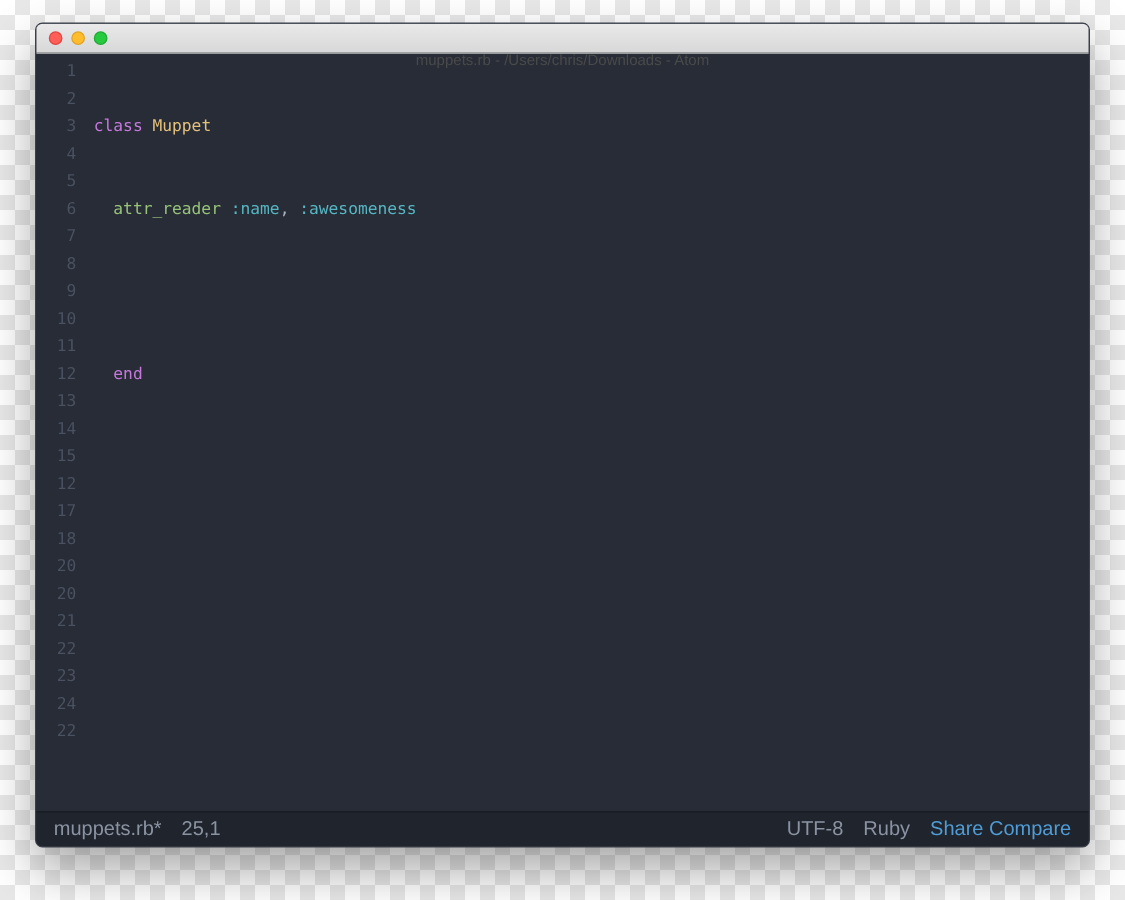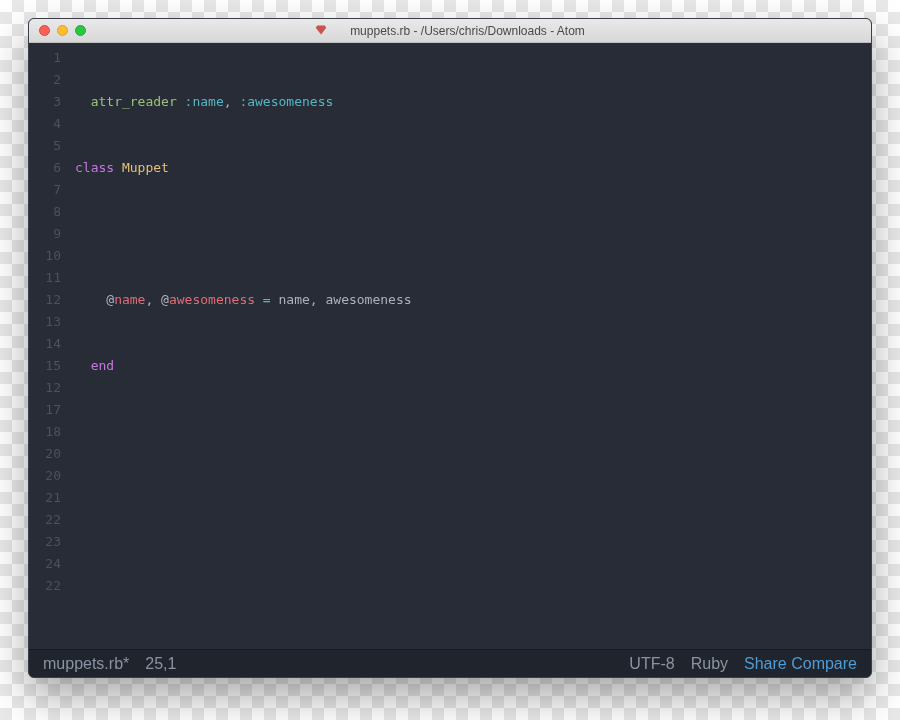--- a/index.html
+++ b/index.html
@@ -44,20 +44,21 @@
   .dot.red { background: #ff5f56; border: 1px solid #e24640; }
   .dot.yel { background: #ffbd2e; border: 1px solid #e0a326; }
   .dot.grn { background: #27c93f; border: 1px solid #1fab34; }
   .titlebar .title {
     position: absolute; left: 0; right: 0;
     text-align: center;
     font-size: 12px;
     color: #4a4a4a;
     display: flex; justify-content: center; gap: 23px;
     pointer-events: none;
+    flex-direction: column;
   }
   .rb-icon { width: 12px; height: 12px; }
   .tabs {
     height: 30px;
     background: #20242c;
     display: flex;
     align-items: stretch;
     flex-shrink: 0;
     border-bottom: 1px solid #171a20;
   }
@@ -165,24 +166,23 @@
         <div>18</div>
         <div>20</div>
         <div>20</div>
         <div>21</div>
         <div>22</div>
         <div>23</div>
         <div>24</div>
         <div>22</div>
       </div>
     <div class="code">
+      <div class="line"><span></span><span class="tok-kw">class</span> <span class="tok-cls">Muppet</span></div>
       <div class="line"><span>  </span><span class="tok-attr">attr_reader</span> <span class="tok-sym">:name</span><span>, </span><span class="tok-sym">:awesomeness</span></div>
-      <div class="line"><span></span><span class="tok-kw">class</span> <span class="tok-cls">Muppet</span></div>
       <div class="line"></div>
-      <div class="line"><span>    </span><span class="tok-punc">@</span><span class="tok-ivar">name</span><span>, </span><span class="tok-punc">@</span><span class="tok-ivar">awesomeness</span><span class="tok-op"> = </span><span>name</span><span>, </span><span>awesomeness</span></div>
       <div class="line"><span>  </span><span class="tok-kw">end</span></div>
       <div class="line"></div>
       
       
       
       
       
       
       
       

